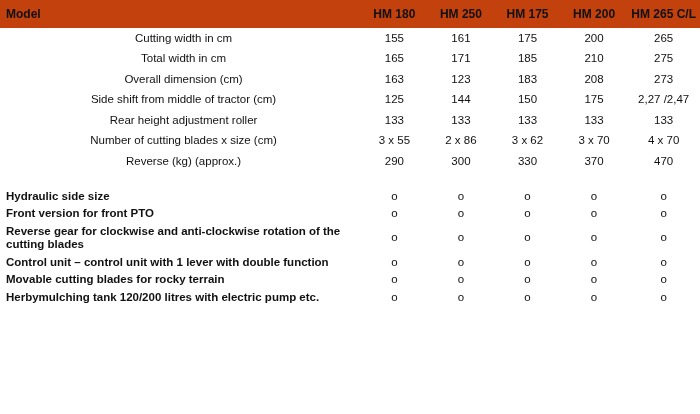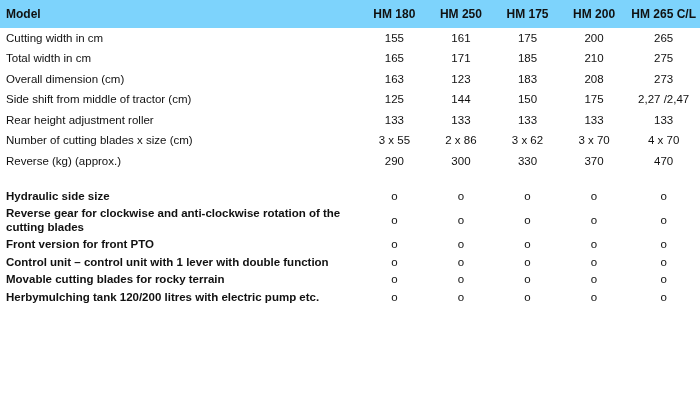--- a/index.html
+++ b/index.html
@@ -19,21 +19,21 @@
     border-collapse: collapse;
     table-layout: fixed;
     font-size: 11.5px;
   }
   .spec-table th, .spec-table td {
     padding: 0;
     vertical-align: middle;
   }
   
   .head-row {
-    background: #7dd3fc;
+    background: #c2410c;
     height: 28px;
   }
   .head-row th {
     font-weight: bold;
     font-size: 12px;
     text-align: center;
     line-height: 1.05;
     padding: 2px 0;
   }
   .head-row th.label-col {
@@ -51,21 +51,21 @@
     width: 72px;
     text-align: center;
   }
   .data-row td {
     height: 20.5px;
     font-size: 11.5px;
     line-height: 1.15;
   }
   .data-row td.label-col {
     padding-left: 6px;
-    text-align: left;
+    text-align: center;
   }
   .data-row td.v {
     text-align: center;
   }
   .gap-row td {
     height: 16px;
   }
   .opt-row td {
     font-weight: bold;
     font-size: 11.5px;
@@ -170,29 +170,29 @@
 
     <tr class="opt-row">
       <td class="label-col">Hydraulic side size</td>
       <td class="v circle">o</td>
       <td class="v circle">o</td>
       <td class="v circle">o</td>
       <td class="v circle">o</td>
       <td class="v circle">o</td>
     </tr>
     <tr class="opt-row">
+      <td class="label-col">Front version for front PTO</td>
+      <td class="v circle">o</td>
+      <td class="v circle">o</td>
+      <td class="v circle">o</td>
+      <td class="v circle">o</td>
+      <td class="v circle">o</td>
+    </tr>
+    <tr class="opt-row">
       <td class="label-col">Reverse gear for clockwise and anti-clockwise rotation of the cutting blades</td>
-      <td class="v circle">o</td>
-      <td class="v circle">o</td>
-      <td class="v circle">o</td>
-      <td class="v circle">o</td>
-      <td class="v circle">o</td>
-    </tr>
-    <tr class="opt-row">
-      <td class="label-col">Front version for front PTO</td>
       <td class="v circle">o</td>
       <td class="v circle">o</td>
       <td class="v circle">o</td>
       <td class="v circle">o</td>
       <td class="v circle">o</td>
     </tr>
     <tr class="opt-row">
       <td class="label-col">Control unit – control unit with 1 lever with double function</td>
       <td class="v circle">o</td>
       <td class="v circle">o</td>

